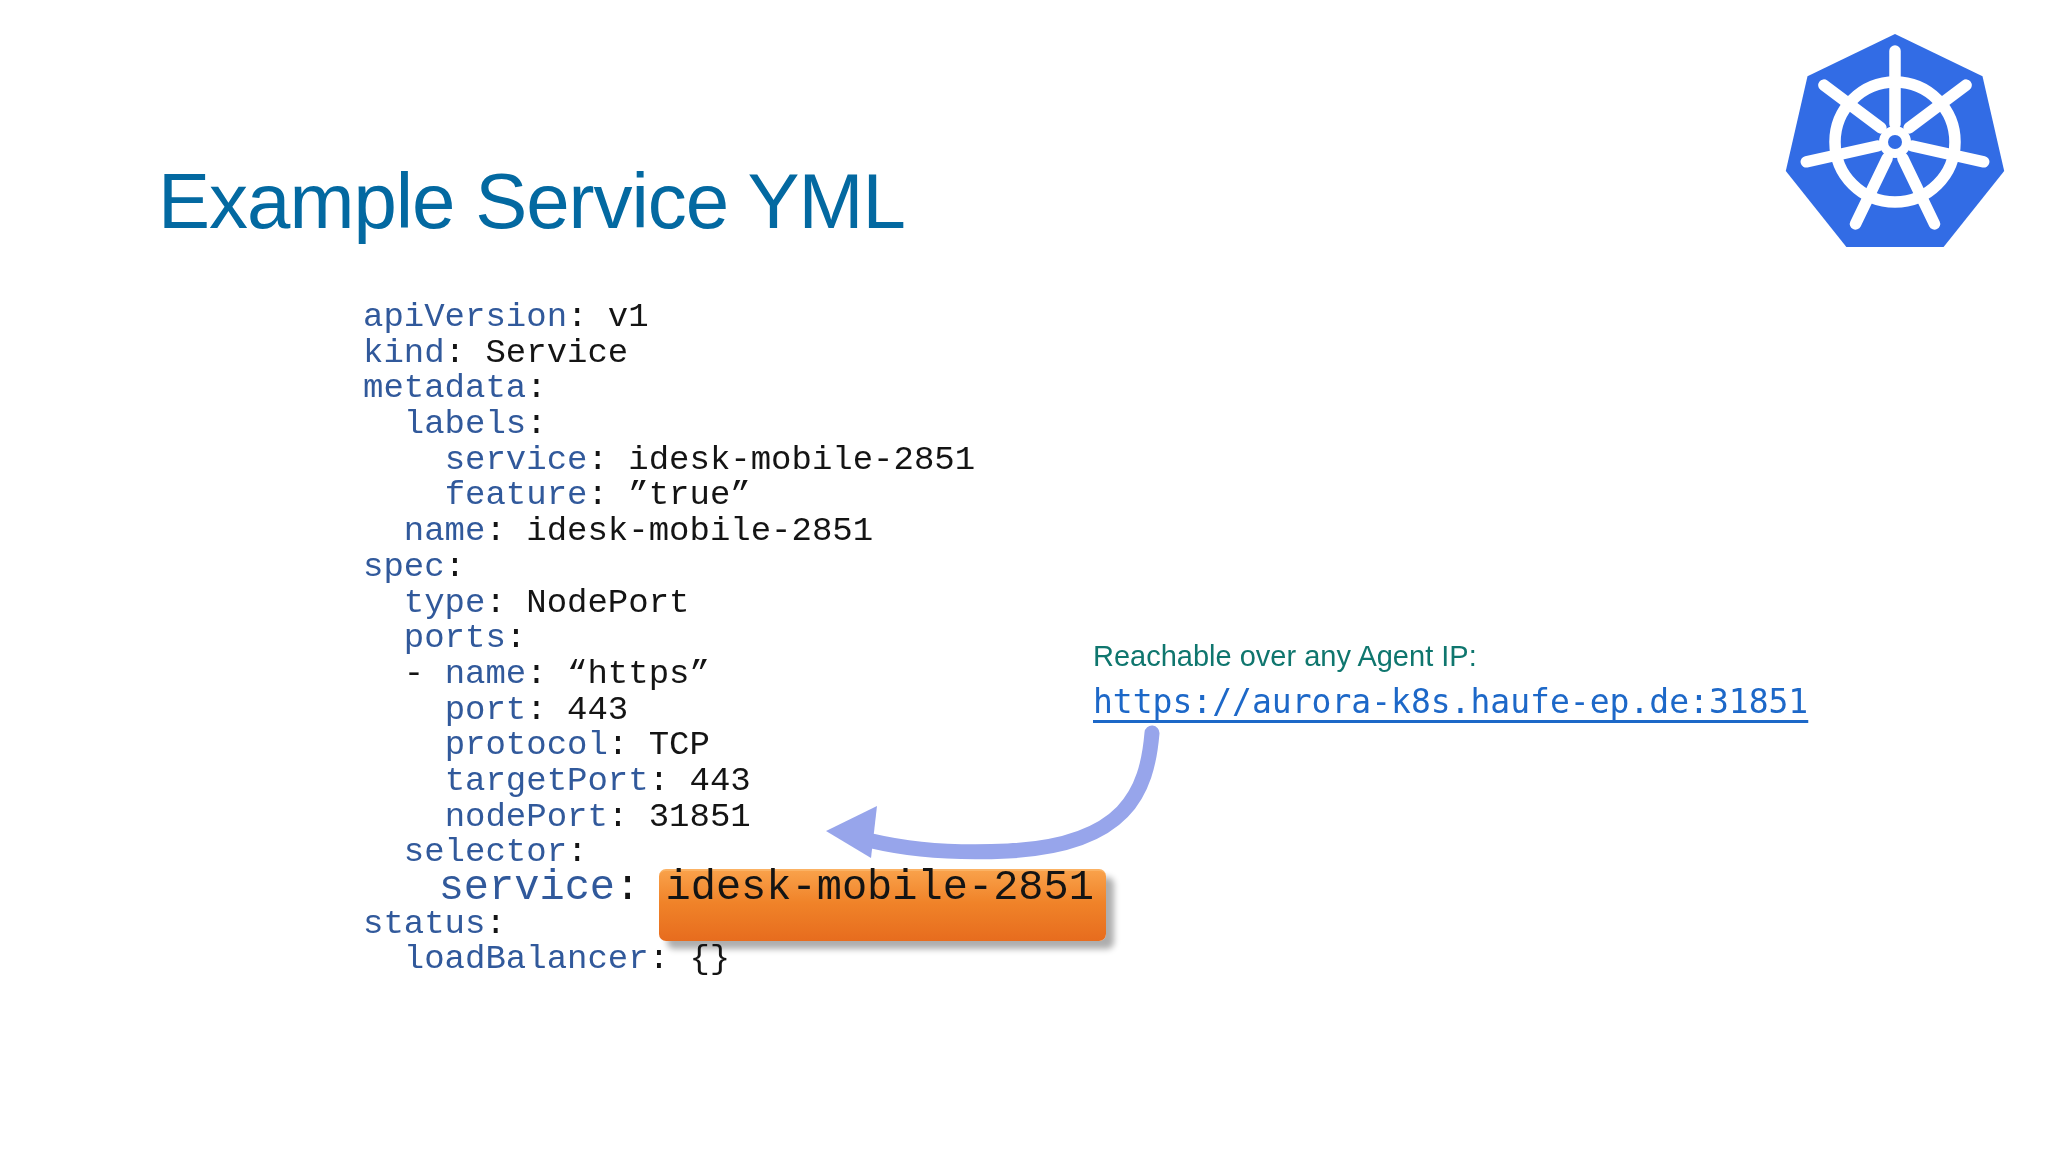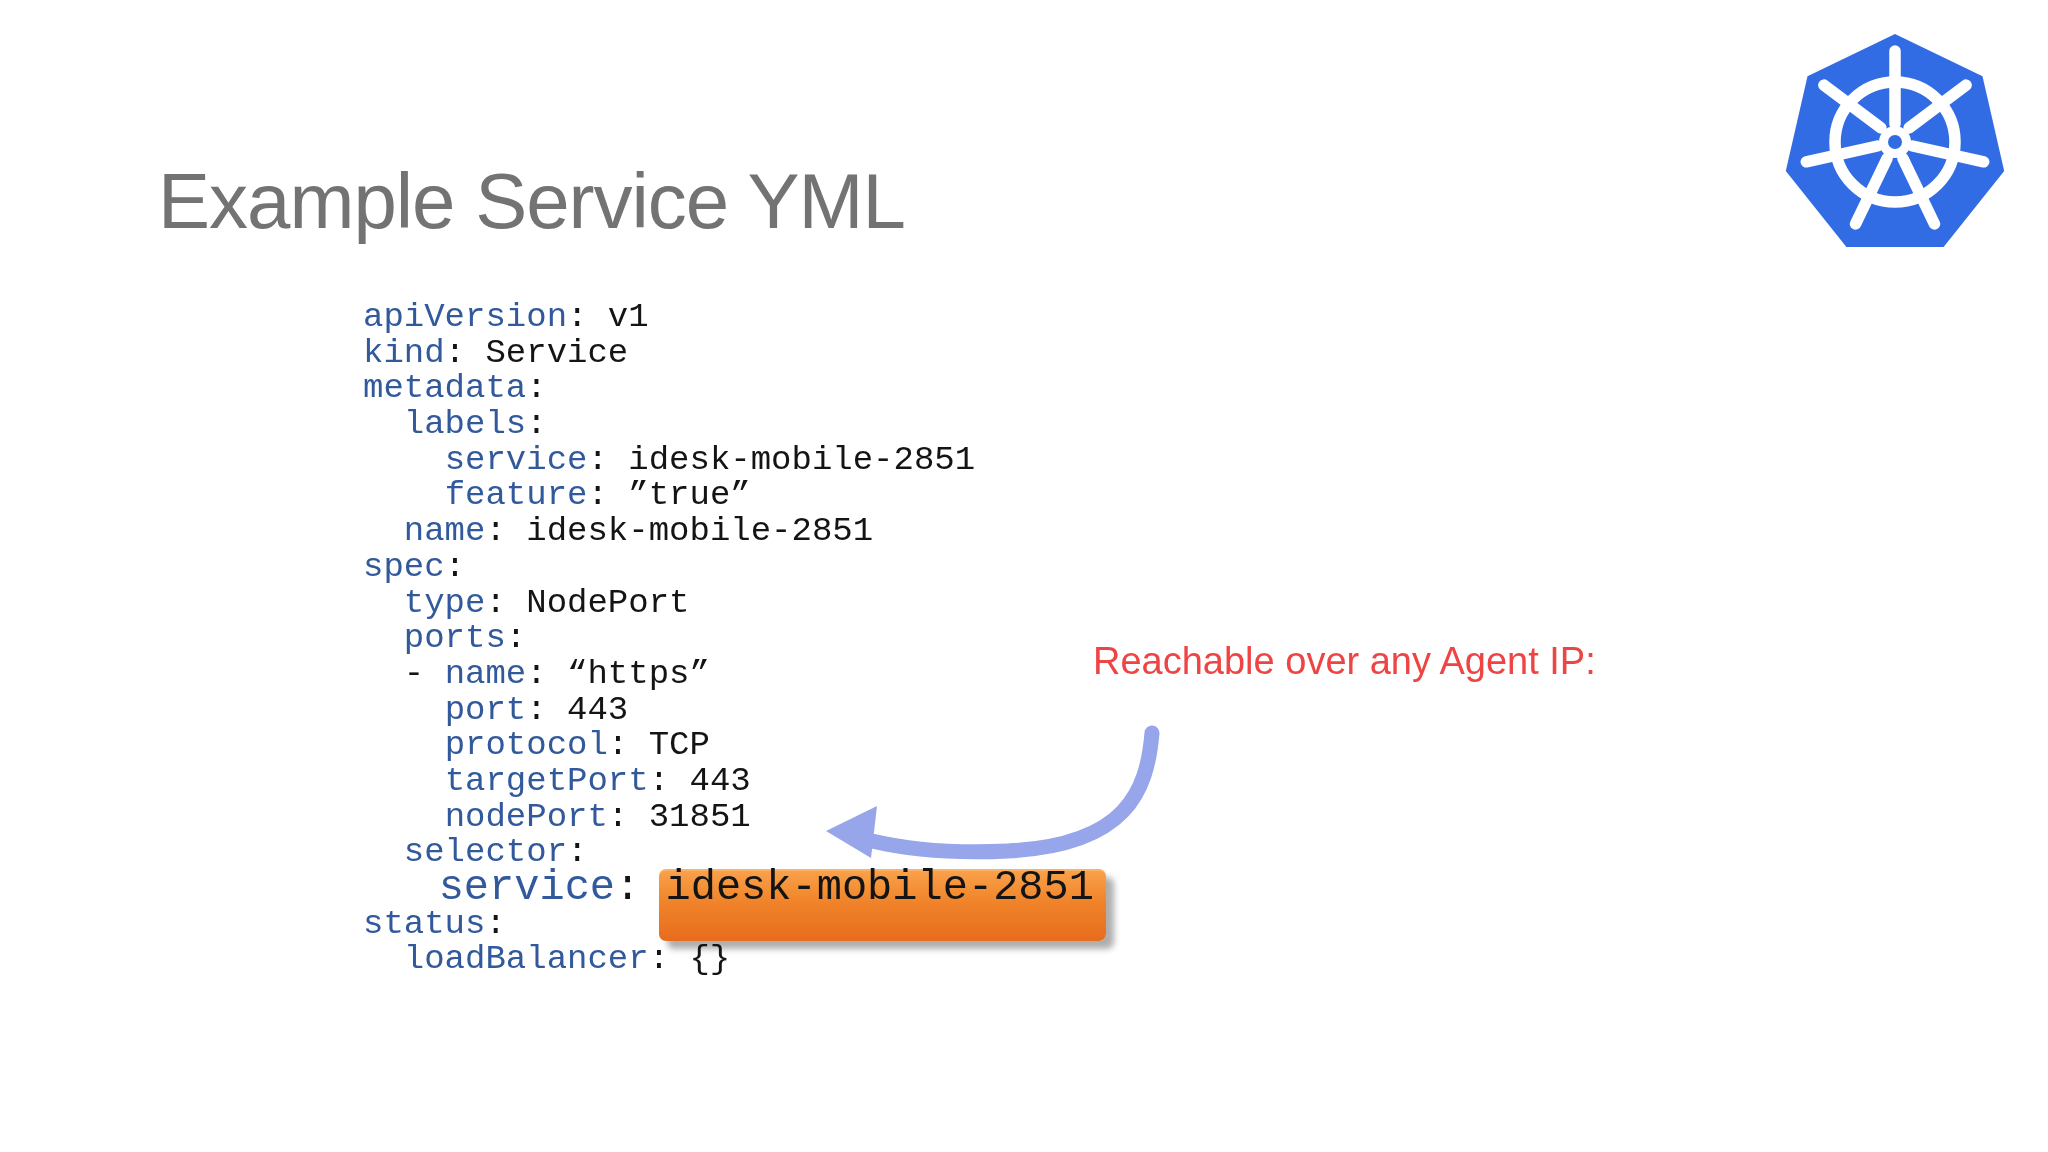--- a/index.html
+++ b/index.html
@@ -3,21 +3,21 @@
 <meta charset="utf-8">
 <style>
   html,body{margin:0;padding:0;}
   body{
     width:2048px;height:1152px;position:relative;overflow:hidden;
     background:#ffffff;font-family:"Liberation Sans",sans-serif;
   }
   .slide{position:absolute;inset:0;}
   .title{
     position:absolute;left:158px;top:104px;
-    font-size:78px;font-weight:300;color:#737373;letter-spacing:-1px;
+    font-size:78px;font-weight:300;color:#0369a1;letter-spacing:-1px;
     font-family:"Liberation Sans",sans-serif;
   }
   
   .logo{position:absolute;left:1775px;top:28px;width:240px;height:244px;}
   
   .code{
     position:absolute;left:363px;top:300px;z-index:3;
     font-family:Liberation Mono, monospace;
     font-size:34px;line-height:35.7px;white-space:pre;color:var(--ink,#141414);
   }
@@ -29,21 +29,21 @@
   .highlight-box{
     position:absolute;left:659px;top:869px;width:447px;height:70px;z-index:2;
     border-radius:7px;
     background:linear-gradient(180deg,var(--hl_top,#F9A14A) 0%,var(--hl_mid,#F08329) 45%,var(--hl_bot,#E76C1E) 100%);
     box-shadow:8px 8px 6px rgba(0,0,0,0.32);
     border-top:2px solid #FBB264;
   }
   
   .annotation-label{
     position:absolute;left:1093px;top:640px;
-    font-size:38px;color:#ef4444;
+    font-size:29px;color:#0f766e;
   }
   .annotation-link{
     position:absolute;left:1093px;top:682px;z-index:3;
     font-family:"DejaVu Sans Mono","Liberation Mono",monospace;
     font-size:33px;color:var(--link,#1D68C8);
     text-decoration:underline;text-underline-offset:7px;text-decoration-thickness:3px;
     cursor:pointer;
   }
   .arrow-svg{position:absolute;left:0;top:0;z-index:1;pointer-events:none;}
 </style>
@@ -73,14 +73,15 @@
   <div class="highlight-box"></div>
 
   <svg class="arrow-svg" width="2048" height="1152" viewBox="0 0 2048 1152">
     <path d="M 1152 733 C 1147 792 1126 845 1008 851 C 948 854 906 849 872 841" stroke="#97A5EB" stroke-width="15" fill="none" stroke-linecap="round"></path>
     <polygon points="826,831 877,806 871,858" fill="#97A5EB"></polygon>
   </svg>
 
   <div class="code"><div class="code-line"><span class="key">apiVersion</span><span class="pun">: </span><span class="val">v1</span></div><div class="code-line"><span class="key">kind</span><span class="pun">: </span><span class="val">Service</span></div><div class="code-line"><span class="key">metadata</span><span class="pun">:</span></div><div class="code-line"><span class="pun">  </span><span class="key">labels</span><span class="pun">:</span></div><div class="code-line"><span class="pun">    </span><span class="key">service</span><span class="pun">: </span><span class="val">idesk-mobile-2851</span></div><div class="code-line"><span class="pun">    </span><span class="key">feature</span><span class="pun">: </span><span class="val">”true”</span></div><div class="code-line"><span class="pun">  </span><span class="key">name</span><span class="pun">: </span><span class="val">idesk-mobile-2851</span></div><div class="code-line"><span class="key">spec</span><span class="pun">:</span></div><div class="code-line"><span class="pun">  </span><span class="key">type</span><span class="pun">: </span><span class="val">NodePort</span></div><div class="code-line"><span class="pun">  </span><span class="key">ports</span><span class="pun">:</span></div><div class="code-line"><span class="pun">  - </span><span class="key">name</span><span class="pun">: </span><span class="val">“https”</span></div><div class="code-line"><span class="pun">    </span><span class="key">port</span><span class="pun">: </span><span class="val">443</span></div><div class="code-line"><span class="pun">    </span><span class="key">protocol</span><span class="pun">: </span><span class="val">TCP</span></div><div class="code-line"><span class="pun">    </span><span class="key">targetPort</span><span class="pun">: </span><span class="val">443</span></div><div class="code-line"><span class="pun">    </span><span class="key">nodePort</span><span class="pun">: </span><span class="val">31851</span></div><div class="code-line"><span class="pun">  </span><span class="key">selector</span><span class="pun">:</span></div><div class="code-line em"><span class="pun">   </span><span class="key">service</span><span class="pun">: </span><span class="val">idesk-mobile-2851</span></div><div class="code-line"><span class="key">status</span><span class="pun">:</span></div><div class="code-line"><span class="pun">  </span><span class="key">loadBalancer</span><span class="pun">: </span><span class="val">{}</span></div></div>
 
   <div class="annotation-label">Reachable over any Agent IP:</div>
+  <a class="annotation-link">https://aurora-k8s.haufe-ep.de:31851</a>
 
 </div>
 
 </body></html>

